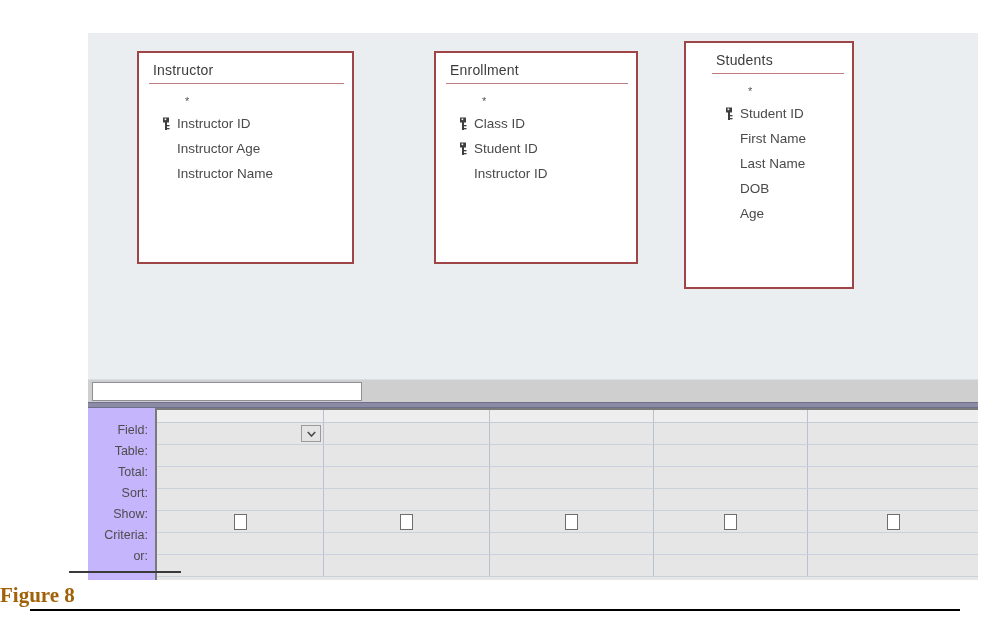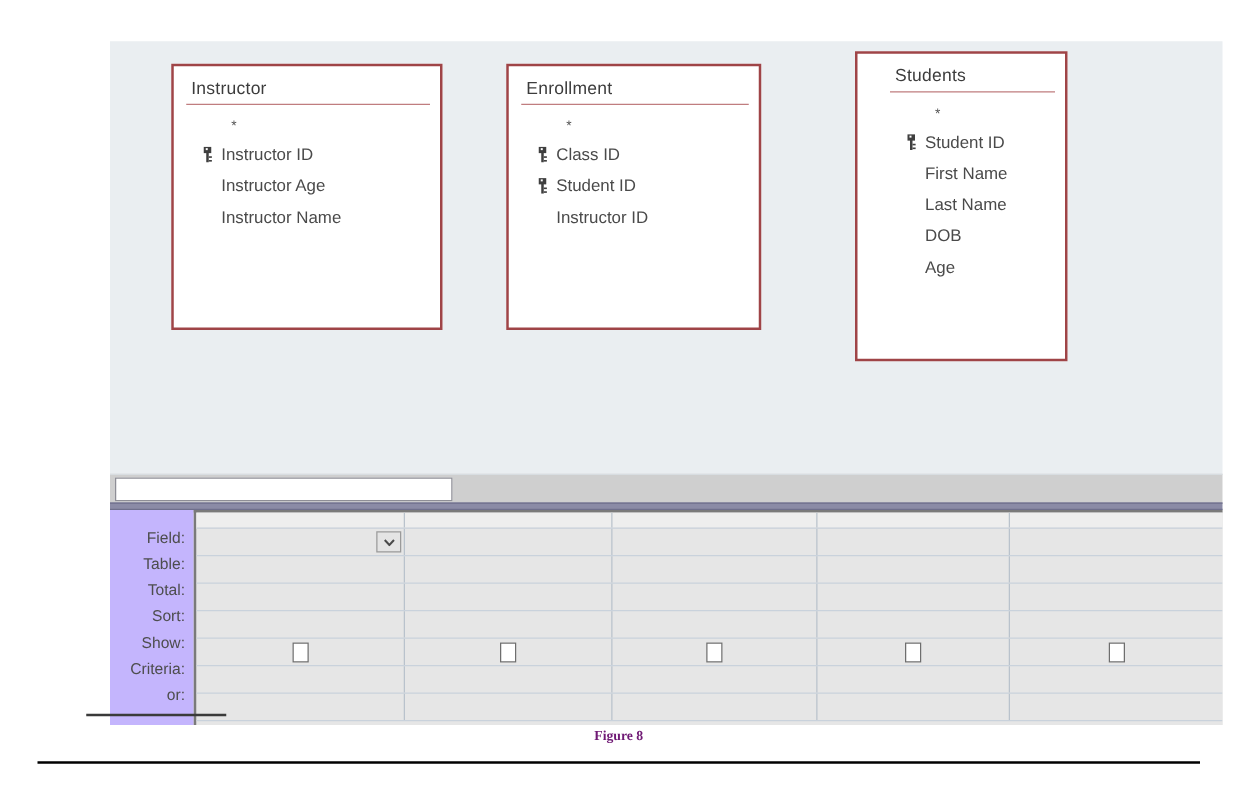--- a/index.html
+++ b/index.html
@@ -206,25 +206,25 @@
     height: 2px;
     background: #3a3a3a;
   }
 
   
   #caption {
     position: absolute;
     left: 0;
     top: 583px;
     width: 990px;
-    text-align: center;
+    text-align: left;
     font-family: "Liberation Serif", serif;
     font-weight: bold;
-    font-size: 11px;
-    color: #701a75;
+    font-size: 21px;
+    color: #a16207;
   }
   #caption-rule {
     position: absolute;
     left: 30px;
     top: 609px;
     width: 930px;
     height: 1.5px;
     background: #000;
   }
 </style>
@@ -256,21 +256,21 @@
           <span class="key-slot"></span>
           <span class="fname">Instructor Age</span>
         </div>
         <div class="tb-field">
           <span class="key-slot"></span>
           <span class="fname">Instructor Name</span>
         </div>
       </div>
     </div>
 
-    <div class="table-box" style="left:317px; top:18px; width:204px; height:213px;">
+    <div class="table-box" style="left:346px; top:18px; width:204px; height:213px;">
       <div class="tb-title">Enrollment</div>
       <div class="tb-rule"></div>
       <div class="tb-fields">
         <div class="tb-field star">*</div>
         <div class="tb-field">
           <span class="key-slot">
             <svg class="key-icon" width="9" height="13" viewBox="0 0 9 13" xmlns="http://www.w3.org/2000/svg">
               <rect x="1" y="0.5" width="6" height="5" fill="#3f3f3f"></rect>
               <rect x="3" y="5" width="2" height="8" fill="#3f3f3f"></rect>
               <rect x="5" y="8" width="2.5" height="1.3" fill="#3f3f3f"></rect>

